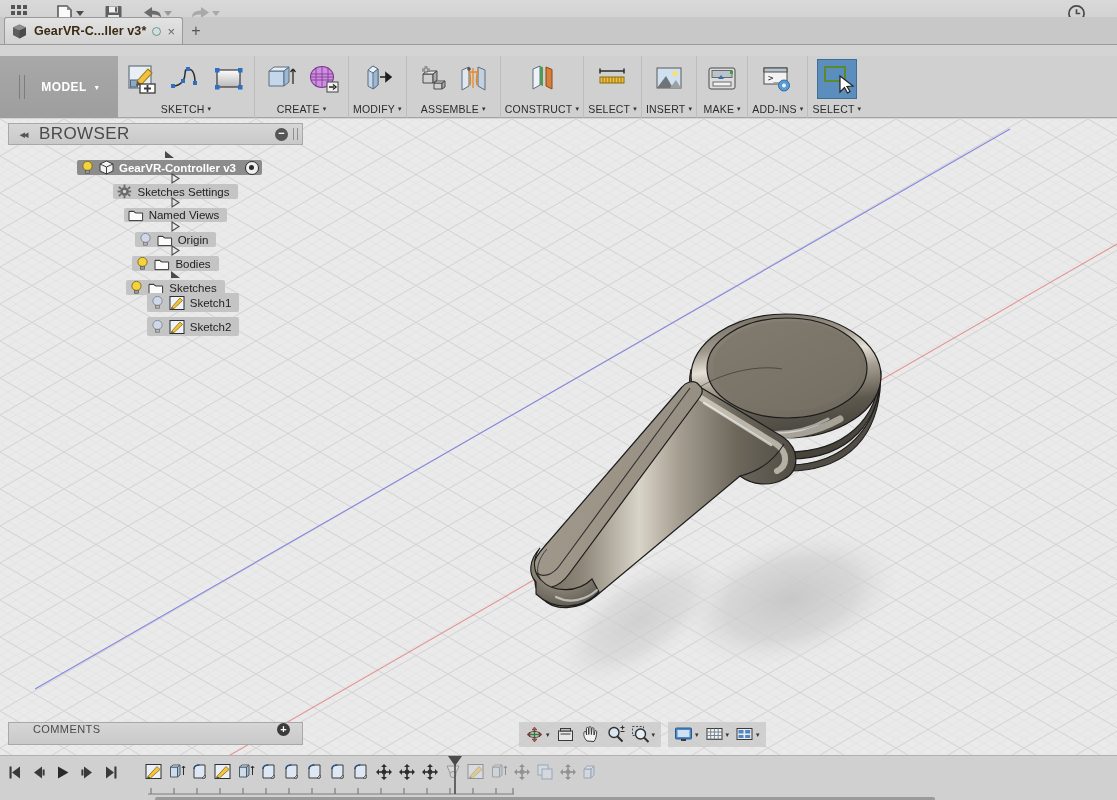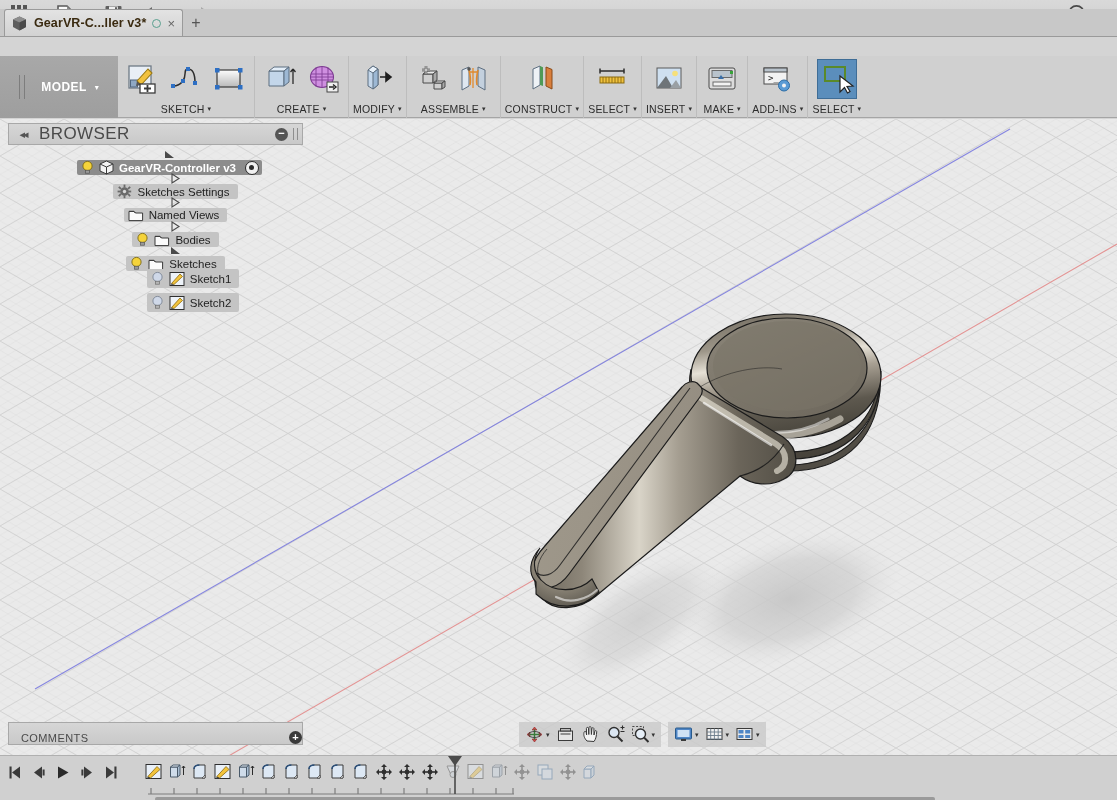--- a/index.html
+++ b/index.html
@@ -21,21 +21,21 @@
   .qat-sep { width:8px; }
   .qat-spacer { flex:1; }
   .icon-grid { display:grid; grid-template-columns:repeat(3,4px);
     grid-template-rows:repeat(3,4px); gap:2px; }
   .icon-grid i { background:#555; display:block; width:4px; height:4px; }
 
   svg { display:block; overflow:visible; }
 
   
   .tabbar {
-    position:absolute; left:0; top:9px; width:1117px; height:28px;
+    position:absolute; left:0; top:17px; width:1117px; height:28px;
     background:#c8c8c8; border-bottom:1px solid #9a9a9a;
     display:flex; align-items:flex-end;
   }
   .doctab {
     height:27px; background:linear-gradient(#e3e3e3,#d2d2d2);
     border:1px solid #9a9a9a; border-bottom:none;
     border-radius:3px 3px 0 0; display:flex; align-items:center;
     padding:0 7px 0 6px; gap:6px; margin-left:4px;
   }
   .doctab .label { font-size:12.5px; color:#3a2a10; font-weight:bold;
@@ -112,22 +112,22 @@
   .tx { font-size:11.5px; color:#1f1f1f; white-space:nowrap; }
   .radio { width:14px; height:14px; border-radius:50%;
     background:#f0f0f0; border:1.5px solid #2a2a2a;
     display:flex; align-items:center; justify-content:center;
     margin-left:4px;}
   .radio i { width:5px; height:5px; border-radius:50%; background:#2a2a2a;}
 
   
   .comments { position:absolute; left:8px; top:603px; width:295px;
     height:23px; background:linear-gradient(#d6d6d6,#c9c9c9);
-    border:1px solid #a8a8a8; display:flex; align-items:flex-end;
-    padding:0 0; }
+    border:1px solid #a8a8a8; display:flex; align-items:flex-start;
+    padding:0 12px; }
   .comments .ttl { font-size:11px; color:#4a4a4a; letter-spacing:0.4px;
     flex:1; padding-left:12px; }
   .comments .plus { width:13px; height:13px; border-radius:50%;
     background:#3a3a3a; color:#fff; font-size:11px; line-height:12px;
     text-align:center; font-weight:bold; }
 
   
   .viewbar { position:absolute; left:519px; top:603px; height:25px;
     display:flex; align-items:center; gap:7px; }
   .vgroup { height:25px; background:#c9c9c9cc; display:flex;
@@ -666,20 +666,38 @@
           </span>
           <div class="pill">
             <svg width="16" height="14" viewBox="0 0 16 14">
               <path d="M1 3.4 h5 l1.4 1.6 h7.2 v7.6 H1 Z" fill="#fbfbfb" stroke="#3a3a3a"></path>
               <path d="M1 3.4 h5 l1.4 1.6" fill="none" stroke="#3a3a3a"></path>
             </svg>
             <span class="tx">Named Views</span>
           </div>
         </div>
 
+        <div class="trow" style="padding-left:40px;">
+          <span class="tri">
+            <svg width="11" height="11" viewBox="0 0 11 11">
+                <path d="M2 1 L9 5.5 L2 10 Z" fill="none" stroke="#4a4a4a" stroke-width="1.1"></path>
+              </svg>
+          </span>
+          <div class="pill">
+            <svg width="13" height="15" viewBox="0 0 13 15">
+              <circle cx="6.5" cy="6" r="4.6" fill="#cfd8e8" stroke="#7b8494" stroke-width="0.9"></circle>
+              <rect x="4.6" y="10.2" width="3.8" height="3" fill="#b5b5b5" stroke="#6d6d6d" stroke-width="0.7"></rect>
+            </svg>
+            <svg width="16" height="14" viewBox="0 0 16 14">
+              <path d="M1 3.4 h5 l1.4 1.6 h7.2 v7.6 H1 Z" fill="#fbfbfb" stroke="#3a3a3a"></path>
+              <path d="M1 3.4 h5 l1.4 1.6" fill="none" stroke="#3a3a3a"></path>
+            </svg>
+            <span class="tx">Origin</span>
+          </div>
+        </div>
 
         <div class="trow" style="padding-left:40px;">
           <span class="tri">
             <svg width="11" height="11" viewBox="0 0 11 11">
                 <path d="M2 1 L9 5.5 L2 10 Z" fill="none" stroke="#4a4a4a" stroke-width="1.1"></path>
               </svg>
           </span>
           <div class="pill">
             <svg width="13" height="15" viewBox="0 0 13 15">
               <circle cx="6.5" cy="6" r="4.6" fill="#f5d33a" stroke="#7d6a10" stroke-width="0.9"></circle>

